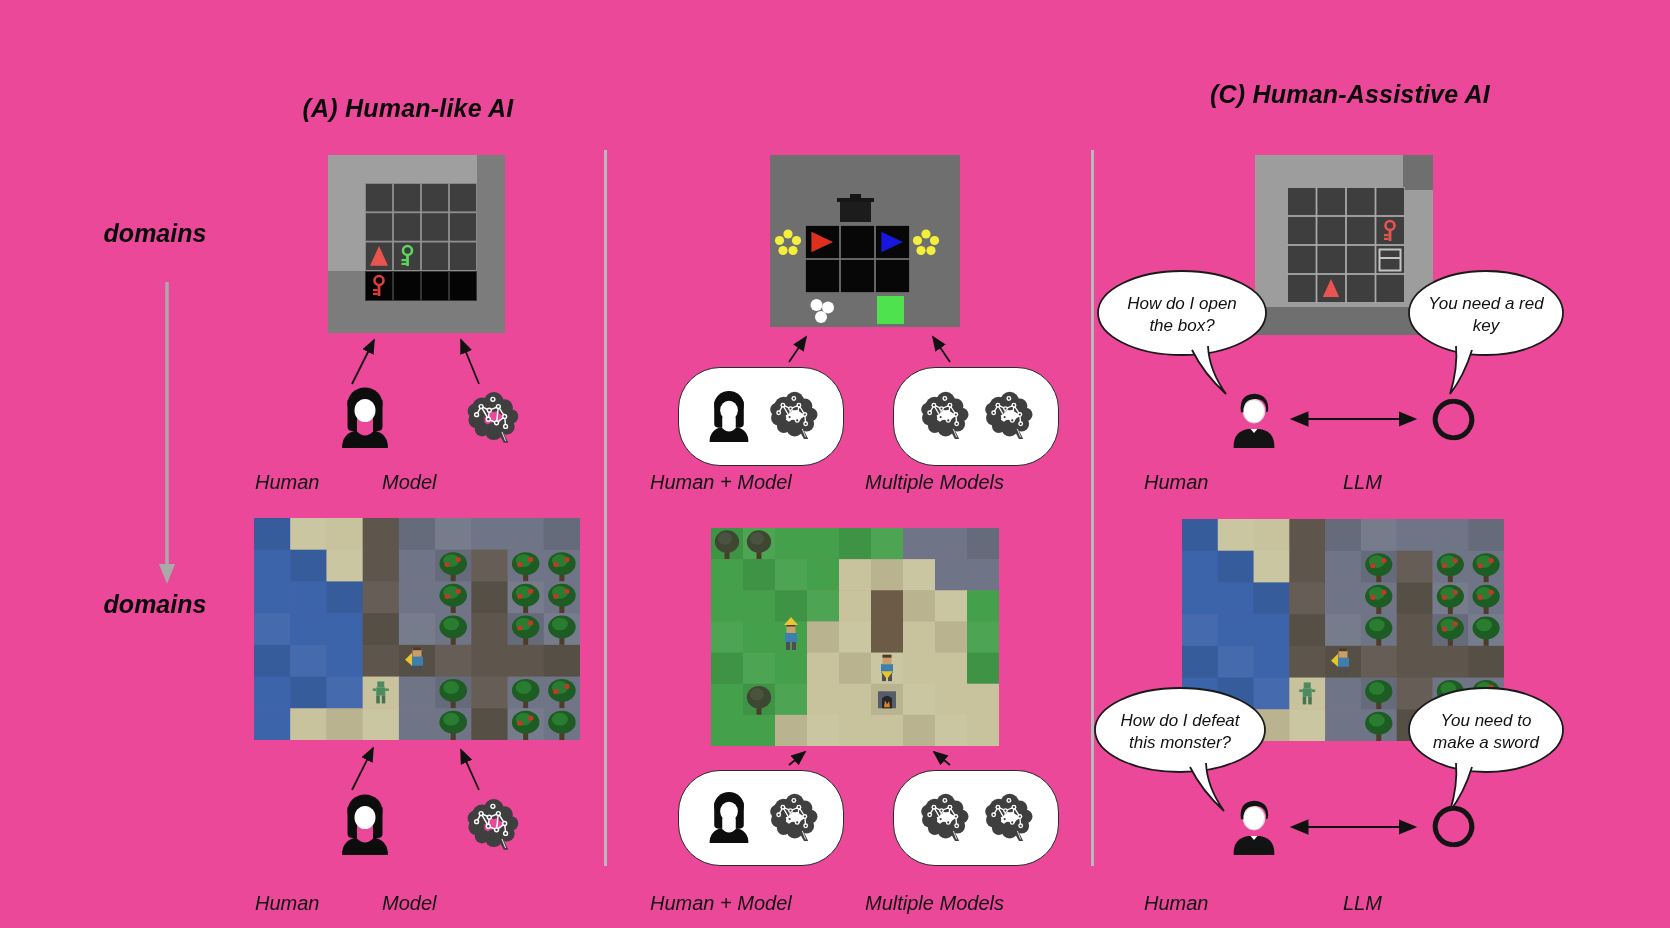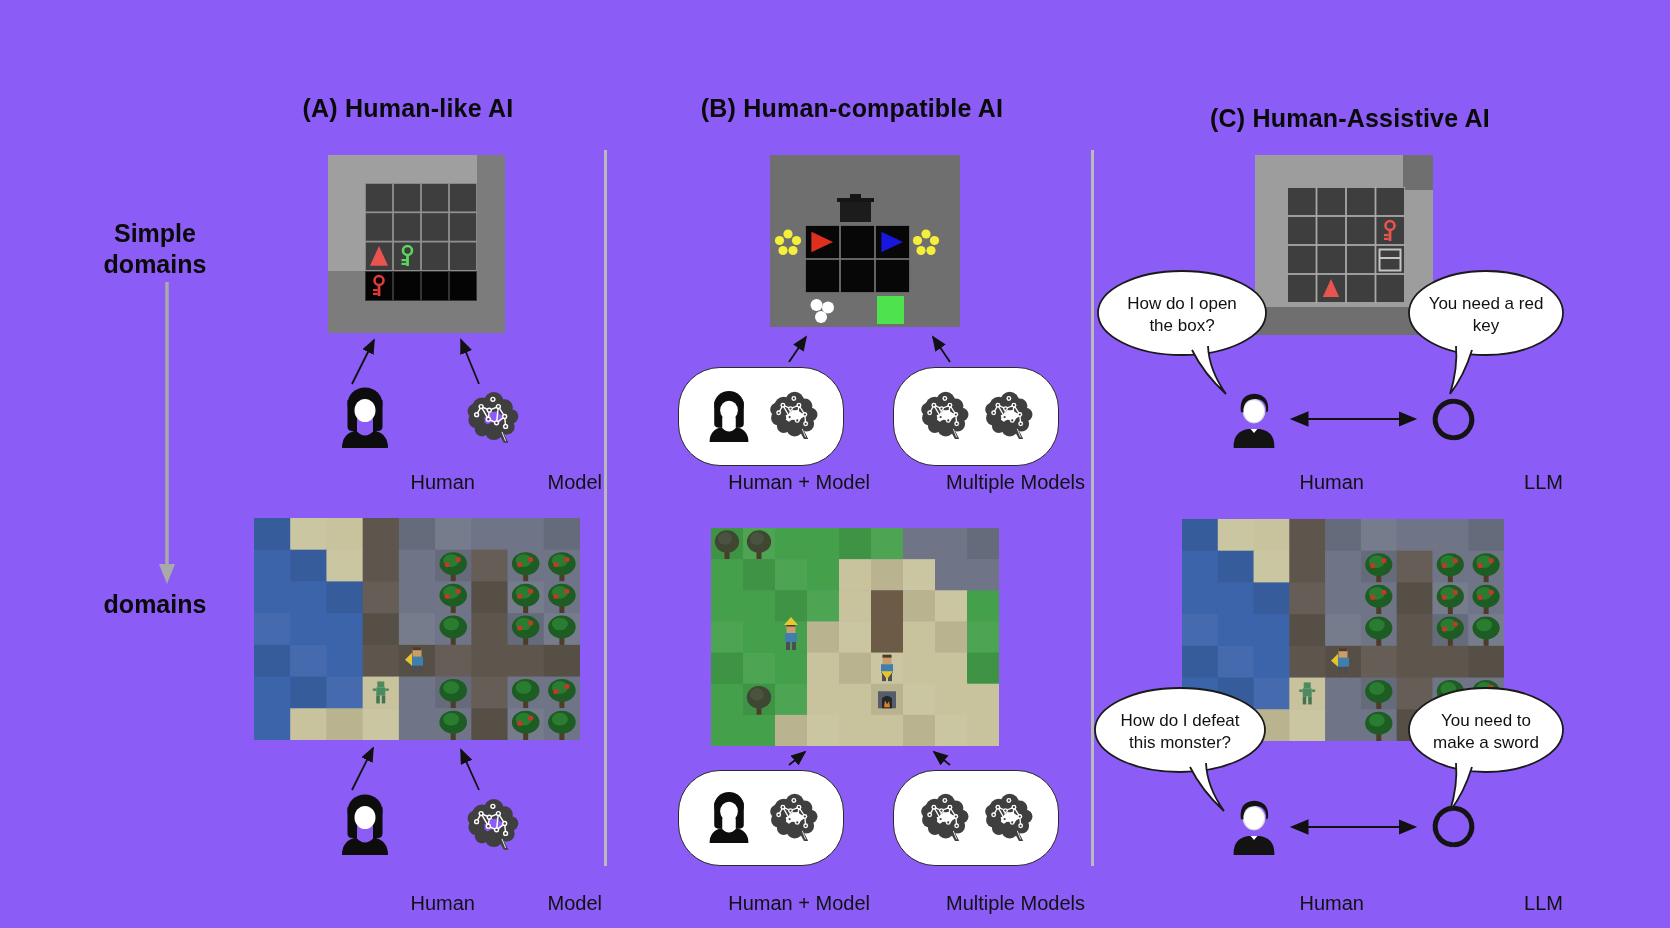--- a/index.html
+++ b/index.html
@@ -1,42 +1,40 @@
 <!DOCTYPE html>
 <html><head>
 <meta charset="utf-8">
 <style>
   html,body{margin:0;padding:0;background:#fff;}
-  #canvas{position:relative;width:1670px;height:928px;background:#8b5cf6;
-          font-family:"Liberation Sans",sans-serif;overflow:hidden;}
+  #canvas{position:relative;width:1670px;height:928px;background:#ec4899;
+          font-family:"Liberation Sans",sans-serif;overflow:hidden;font-style:italic;}
   .col-header{position:absolute;width:420px;text-align:center;font-size:25px;
               font-weight:bold;color:#0a0a0a;letter-spacing:0.2px;}
   .row-label{position:absolute;width:260px;text-align:center;font-size:25px;
              font-weight:bold;color:#0a0a0a;line-height:31px;}
   .row-label span{display:block;}
-  .cap{position:absolute;width:220px;text-align:right;font-size:20px;color:#111;}
+  .cap{position:absolute;width:220px;text-align:left;font-size:20px;color:#111;}
   .scene{position:absolute;z-index:1;}
   .iconbox{position:absolute;z-index:3;}
   .pillbox{position:absolute;z-index:3;border:1.7px solid #2b2b2b;border-radius:42px;
            background:#fff;display:flex;align-items:center;justify-content:center;gap:10px;}
   .bubble{position:absolute;z-index:6;}
   .bubble text{font-family:"Liberation Sans",sans-serif;font-size:17px;fill:#111;}
   #overlay{position:absolute;left:0;top:0;z-index:2;pointer-events:none;}
 </style>
 </head>
 <body>
 
 <div id="canvas">
 
   <div class="col-header" style="left:198px;top:94px">(A) Human-like AI</div>
-  <div class="col-header" style="left:642px;top:94px">(B) Human-compatible AI</div>
-  <div class="col-header" style="left:1140px;top:104px">(C) Human-Assistive AI</div>
+  <div class="col-header" style="left:1140px;top:80px">(C) Human-Assistive AI</div>
 
   <div class="row-label" style="left:25px;top:218px">
-    <span>Simple</span>
     <span>domains</span>
   </div>
   <div class="row-label" style="left:25px;top:589px">
     <span>domains</span>
   </div>
 
   <svg id="mg-a" class="scene" style="left:328px;top:155px" width="177" height="178" viewBox="0 0 177 178">
       <rect x="0" y="0" width="177" height="178" fill="#7c7c7c"></rect>
       <rect x="0" y="0" width="149" height="28" fill="#9f9f9f"></rect>
       <rect x="0" y="0" width="37" height="116" fill="#9f9f9f"></rect>

